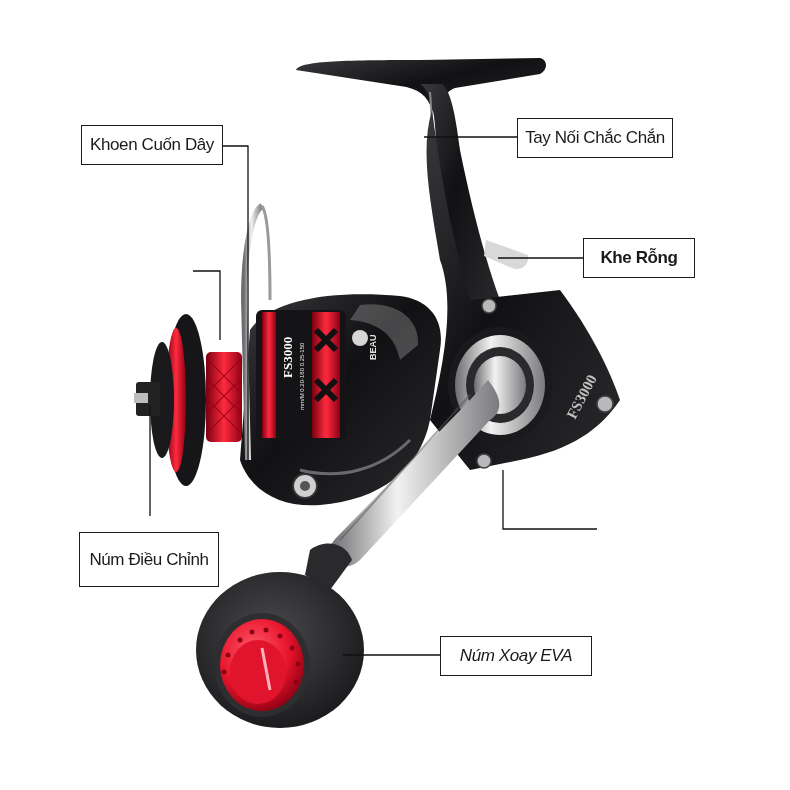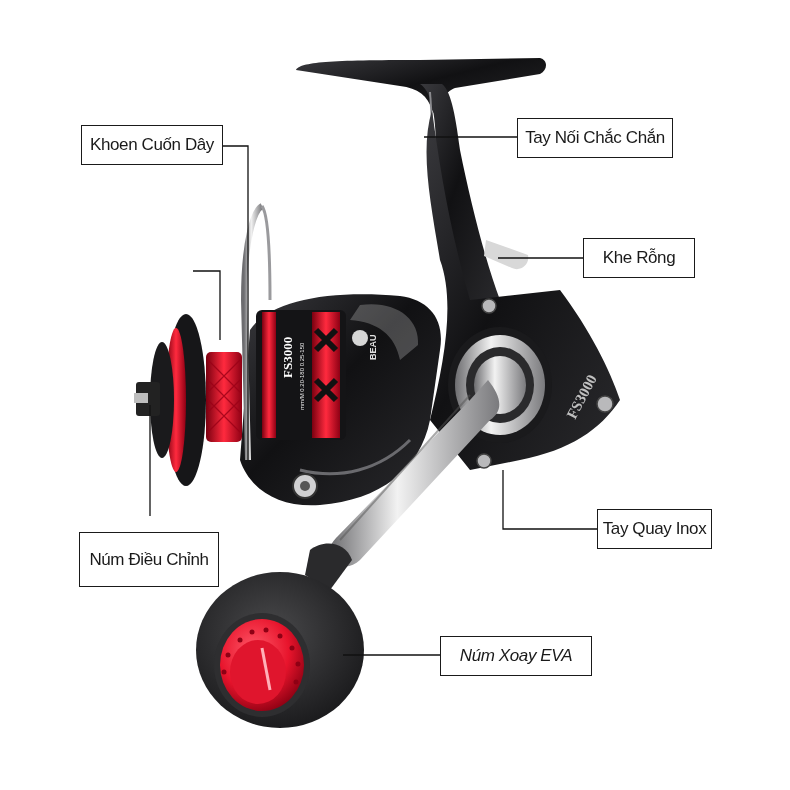--- a/index.html
+++ b/index.html
@@ -144,20 +144,19 @@
       <polyline points="503,470 503,529 597,529"></polyline>
       <polyline points="343,655 440,655"></polyline>
     </g>
   </svg>
 
   <div class="label" style="left:81px; top:125px; width:142px; height:40px;">Khoen Cuốn Dây</div>
 
   <div class="label" style="left:517px; top:118px; width:156px; height:40px;text-align:center;">Tay Nối Chắc Chắn</div>
 
 
-  <div class="label" style="left:583px; top:238px; width:112px; height:40px;">Khe Rỗng</div>
+  <div class="label" style="left:583px; top:238px; width:112px; height:40px;font-weight:bold;">Khe Rỗng</div>
 
   <div class="label" style="left:79px; top:532px; width:140px; height:55px;">Núm Điều Chỉnh</div>
 
-  <div class="label" style="left:597px; top:509px; width:115px; height:40px;">Tay Quay Inox</div>
 
   <div class="label" style="left:440px; top:636px; width:152px; height:40px;font-style:italic;">Núm Xoay EVA</div>
 </div>
 
 </body></html>

